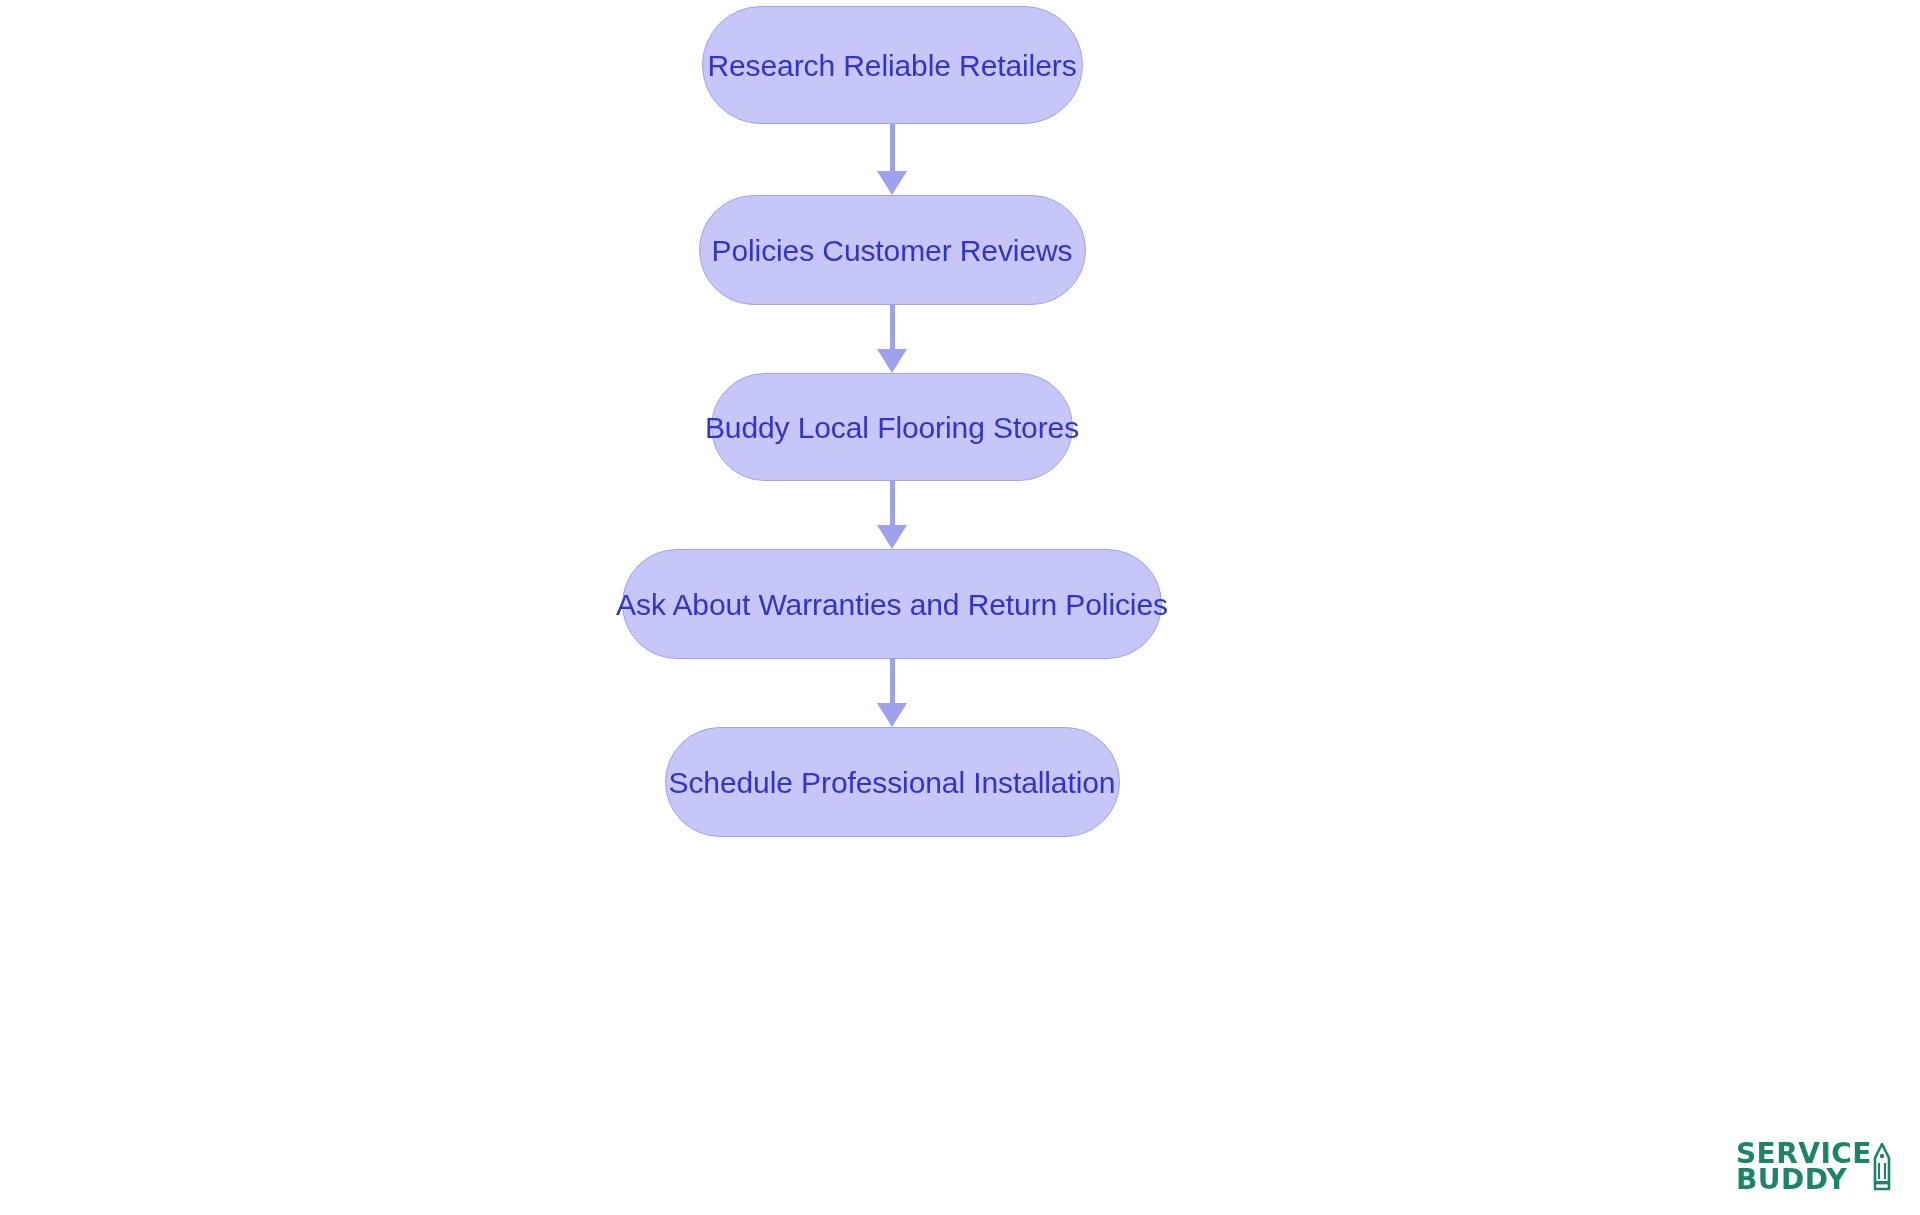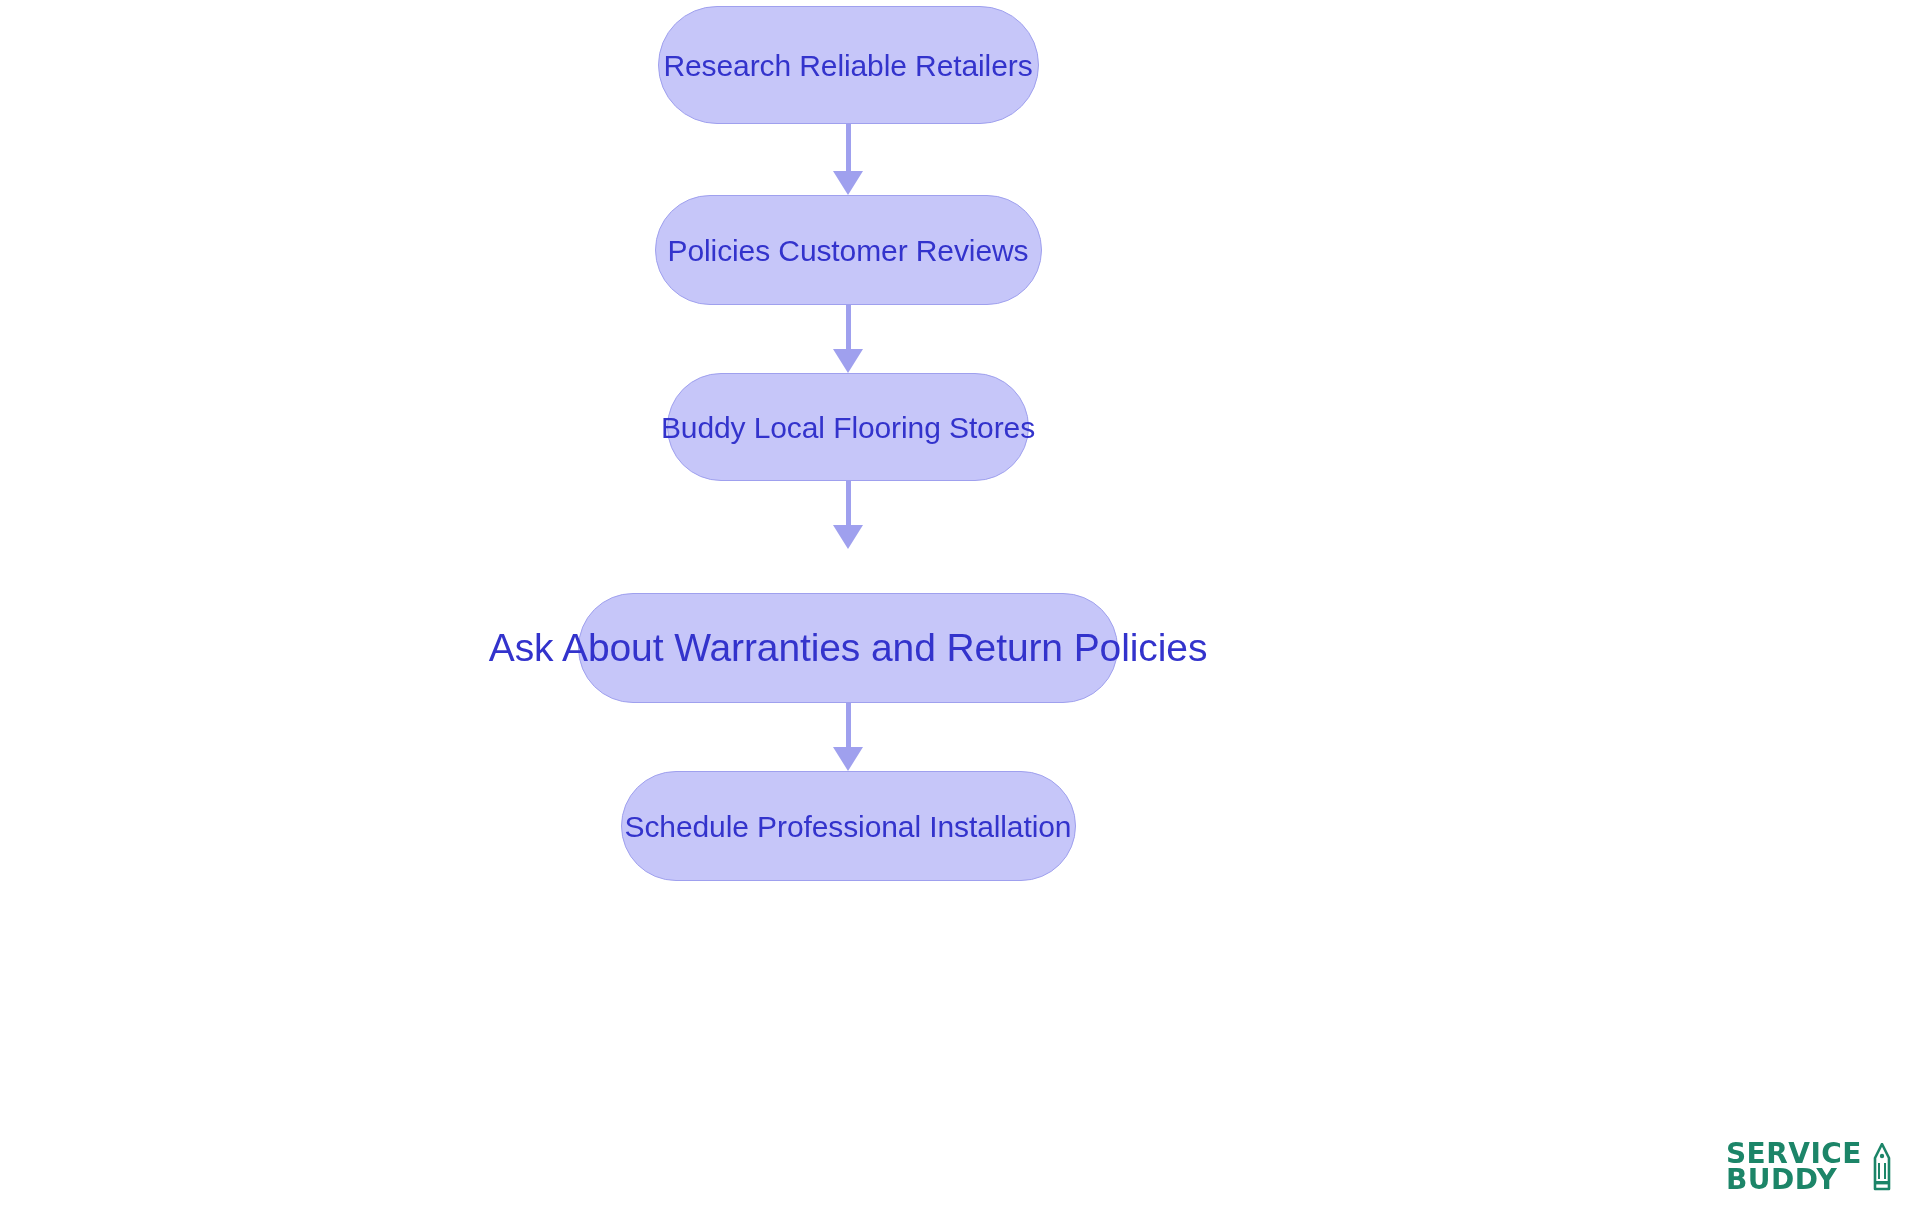--- a/index.html
+++ b/index.html
@@ -24,20 +24,21 @@
   }
 
   .flow-column {
     position: absolute;
     left: 0;
     top: 0;
     width: 1696px;
     display: flex;
     flex-direction: column;
     align-items: center;
+    padding-left: 44px;
   }
 
   
   .flow-node {
     box-sizing: border-box;
     background: #c6c6f9;
     border: 1.6px solid #9fa0ee;
     border-radius: 999px;
     display: flex;
     align-items: center;
@@ -52,21 +53,21 @@
   }
 
   .flow-node .node-label {
     display: block;
     line-height: 1.1;
   }
 
   .node-size-1 { width: 381px; height: 118px; font-size: 30px; }
   .node-size-2 { width: 387px; height: 110px; font-size: 30px; }
   .node-size-3 { width: 362px; height: 108px; font-size: 30px; }
-  .node-size-4 { width: 540px; height: 110px; font-size: 39px; margin-top: 44px; }
+  .node-size-4 { width: 540px; height: 110px; font-size: 30px; }
   .node-size-5 { width: 455px; height: 110px; font-size: 30px; }
 
   
   .flow-connector {
     width: 40px;
     display: flex;
     flex-direction: column;
     align-items: center;
     justify-content: flex-start;
   }
@@ -97,21 +98,20 @@
     width: 100%;
   }
 
   
   #brand-logo {
     position: absolute;
     right: 28px;
     bottom: 22px;
     display: flex;
     align-items: center;
-    gap: 10px;
   }
 
   .logo-wordmark {
     display: flex;
     flex-direction: column;
     align-items: flex-start;
     line-height: 0.93;
     font-family: "DejaVu Sans", sans-serif;
     font-weight: bold;
     font-size: 28px;

